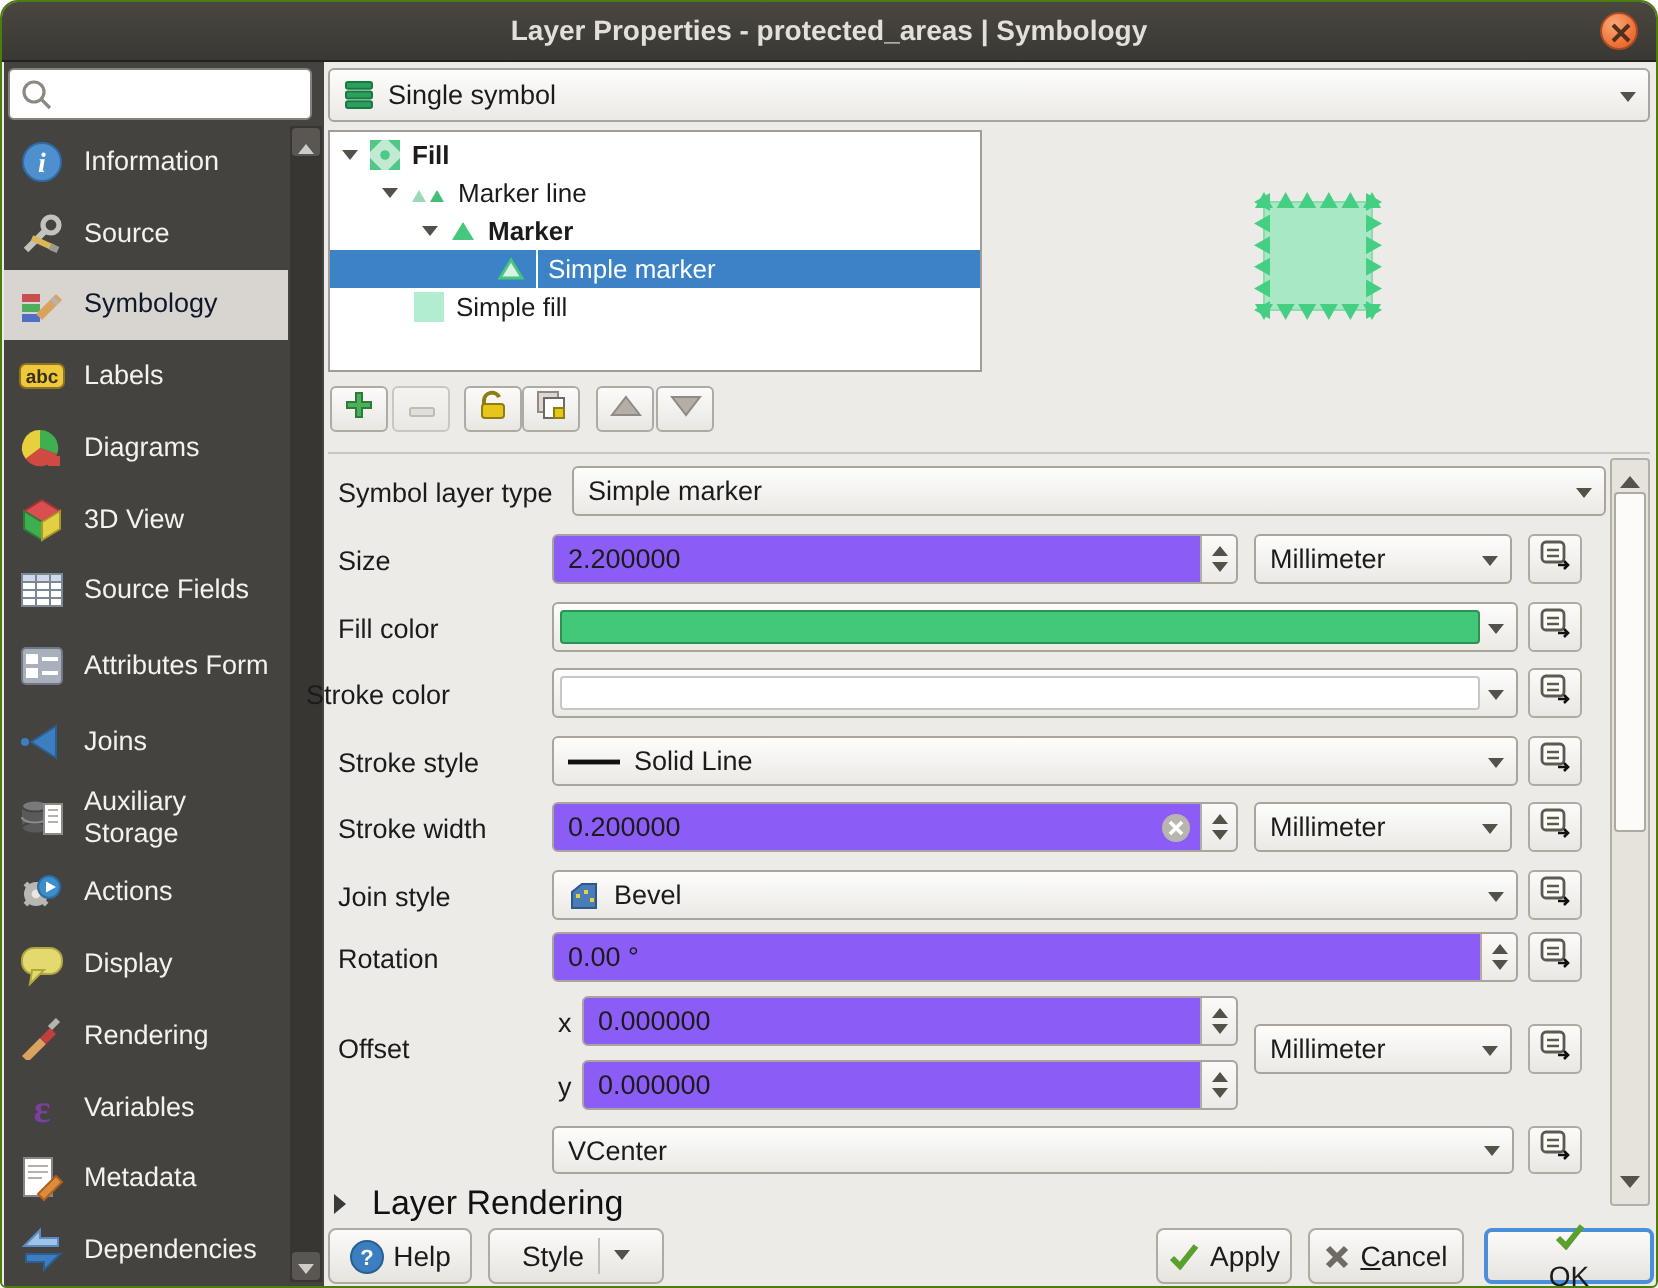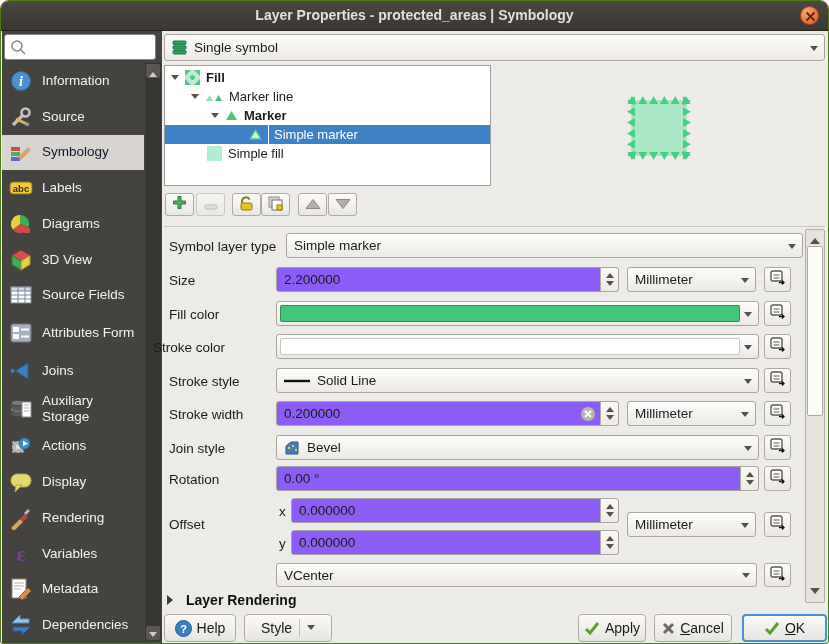--- a/index.html
+++ b/index.html
@@ -60,25 +60,25 @@
   
   .mscroll{position:absolute;right:3px;top:228px;width:20px;height:374px;background:#e6e3dd;
            border:1px solid #b4b0a8;border-radius:2px;box-sizing:border-box;}
   .mthumb{position:absolute;left:1px;right:1px;top:16px;height:168px;background:#fcfbfa;
           border:1px solid #aeaaa2;border-radius:2px;}
   .sarr{position:absolute;left:4px;width:0;height:0;border:5px solid transparent;}
   
   .fbtn{position:absolute;top:613px;height:28px;box-sizing:border-box;cursor:pointer;
         background:linear-gradient(#fbfaf9,#e6e4df);border:1px solid #afaba3;border-radius:4px;
         display:flex;align-items:center;justify-content:center;gap:5px;font-size:14px;color:#1b1b1b;}
-  .fbtn.ok{border:2px solid #4a90d9;}
+  .fbtn.ok{border:2px solid #4a90d9;flex-direction:column;}
   .ulf{display:block;}
   .ulf::first-letter{text-decoration:underline;}
   .lr{position:absolute;left:166px;top:591px;display:flex;align-items:center;gap:8px;
-      font-weight:bold;font-size:14px;color:#111;cursor:pointer;}
+      font-weight:normal;font-size:17px;color:#111;cursor:pointer;}
   .lrarr{width:0;height:0;border:5px solid transparent;border-left:6px solid #3a3a3a;}
   .sep{position:absolute;left:163px;right:3px;top:225px;border-top:1px solid #c9c6bf;}
 </style>
 </head>
 <body>
 
 <div class="win">
 
   <div class="titlebar">
     <div class="title">Layer Properties - protected_areas | Symbology</div>

